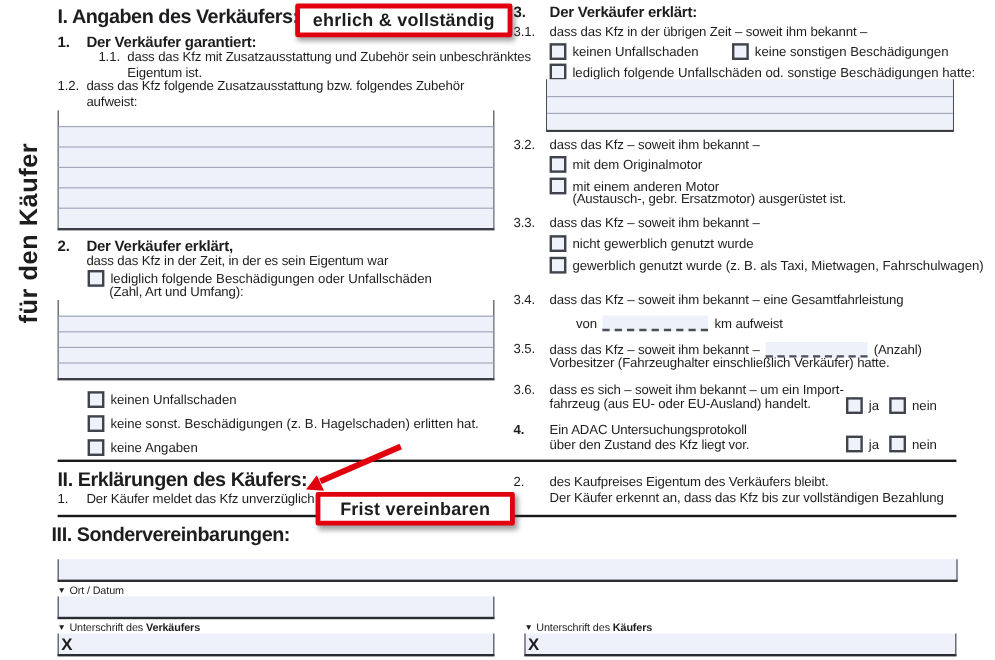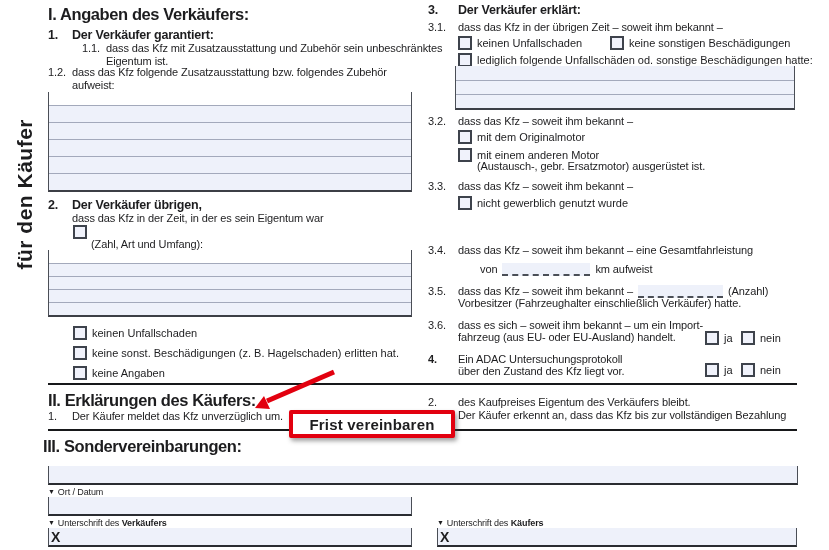--- a/index.html
+++ b/index.html
@@ -31,41 +31,44 @@
   .flabel { position:absolute; font-size:9px; letter-spacing:-0.1px; white-space:nowrap; }
   .tri { font-size:7px; vertical-align:1px; margin-right:3px; }
   .xmark { position:absolute; font-weight:700; font-size:14px; letter-spacing:-1px; }
 
   .divider { position:absolute; height:2px; background:#17181a; }
 
   .rednote { position:absolute; background:#fff; border:4px solid #e2000f; border-radius:2px;
         box-shadow:2px 3px 4px rgba(70,70,70,0.5); display:flex; align-items:center;
         justify-content:center; white-space:nowrap; z-index:5; }
   .note1 { font-size:15px; font-weight:600; letter-spacing:0.2px; }
-  .note2 { font-size:15px; font-weight:700; letter-spacing:0.2px;margin-left:26px; }
+  .note2 { font-size:15px; font-weight:700; letter-spacing:0.2px; }
 
   .blank { display:inline-block; height:11px; background:#eef1fa;
         border-bottom:2px dashed #4a4e56; vertical-align:-3px; margin:0 5px; }
 
   .sidebar-label { position:absolute; left:13px; top:119px; font-weight:700; font-size:21px;
         writing-mode:vertical-rl; transform:rotate(180deg); white-space:nowrap; letter-spacing:0.5px; }
 
   .arrow-svg { position:absolute; left:0; top:0; pointer-events:none; z-index:6; }
   .sub { letter-spacing:-0.1px; }
   .bold { font-weight:700; }
 </style>
 </head>
 <body>
 
 <div class="page">
 
   <div class="sidebar-label">für den Käufer</div>
 
   <div class="h1" style="left:48px; top:5px;">I. Angaben des Verkäufers:</div>
 
+  <div class="rednote note1" style="left:246px; top:3px; width:173px; height:20px;">
+    <span>ehrlich &amp; vollständig</span>
+  </div>
 
   <div class="t grid g24 h2row" style="left:48px; top:29px;">
     <span>1.</span>
     <span>Der Verkäufer garantiert:</span>
   </div>
 
   <div class="t grid g24" style="left:48px; top:42px; width:364px;margin-left:34px;">
     <span>1.1.</span>
     <span>
       <div class="line">dass das Kfz mit Zusatzausstattung und Zubehör sein unbeschränktes</div>
@@ -85,26 +88,26 @@
     <div class="spacer" style="height:13px;"></div>
     <div class="frow" style="height:17px;"></div>
     <div class="frow" style="height:17px;"></div>
     <div class="frow" style="height:17px;"></div>
     <div class="frow" style="height:17px;"></div>
     <div class="frow" style="height:17px;"></div>
   </div>
 
   <div class="t grid g24 h2row" style="left:48px; top:199px;">
     <span>2.</span>
-    <span>Der Verkäufer übrigen,</span>
+    <span>Der Verkäufer erklärt,</span>
   </div>
   <div class="t" style="left:72px; top:212px;">dass das Kfz in der Zeit, in der es sein Eigentum war</div>
 
   <div class="cbrow" style="left:73px; top:225px;">
-    <span class="cb"></span>
+    <span class="cb"></span><span>lediglich folgende Beschädigungen oder Unfallschäden</span>
   </div>
   <div class="t sub" style="left:91px; top:238px;">(Zahl, Art und Umfang):</div>
 
   <div class="fieldblock" style="left:48px; top:250px; width:364px; height:67px;">
     <div class="spacer" style="height:13px;"></div>
     <div class="frow" style="height:13px;"></div>
     <div class="frow" style="height:13px;"></div>
     <div class="frow" style="height:13px;"></div>
     <div class="frow" style="height:13px;"></div>
   </div>
@@ -155,20 +158,23 @@
     <span class="cb"></span><span>mit einem anderen Motor</span>
   </div>
   <div class="t" style="left:477px; top:160px;">(Austausch-, gebr. Ersatzmotor) ausgerüstet ist.</div>
 
   <div class="t grid g30" style="left:428px; top:180px;">
     <span>3.3.</span>
     <span class="line">dass das Kfz – soweit ihm bekannt –</span>
   </div>
   <div class="cbrow" style="left:458px; top:196px;">
     <span class="cb"></span><span>nicht gewerblich genutzt wurde</span>
+  </div>
+  <div class="cbrow" style="left:458px; top:214px;">
+    <span class="cb"></span><span>gewerblich genutzt wurde (z. B. als Taxi, Mietwagen, Fahrschulwagen)</span>
   </div>
 
   <div class="t grid g30" style="left:428px; top:244px;">
     <span>3.4.</span>
     <span class="line">dass das Kfz – soweit ihm bekannt – eine Gesamtfahrleistung</span>
   </div>
   <div class="t" style="left:480px; top:263px;">
     <span>von</span><span class="blank" style="width:88px;"></span><span>km aufweist</span>
   </div>
 

